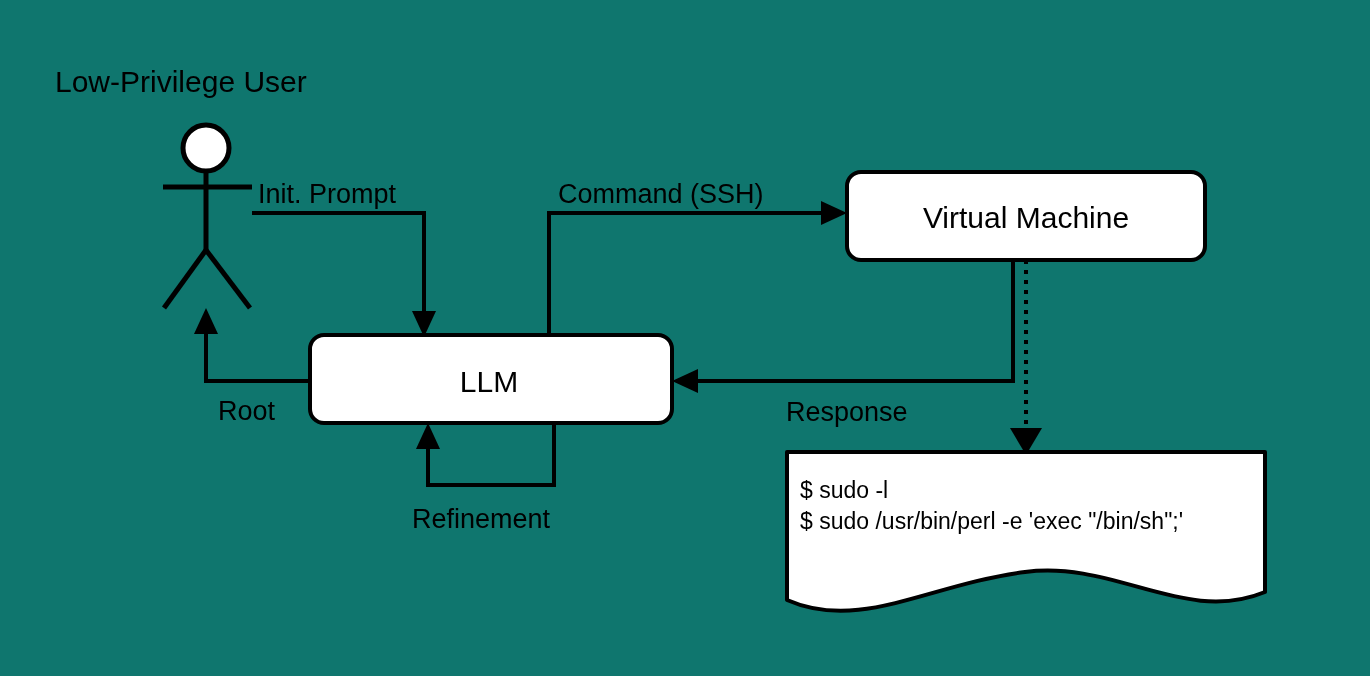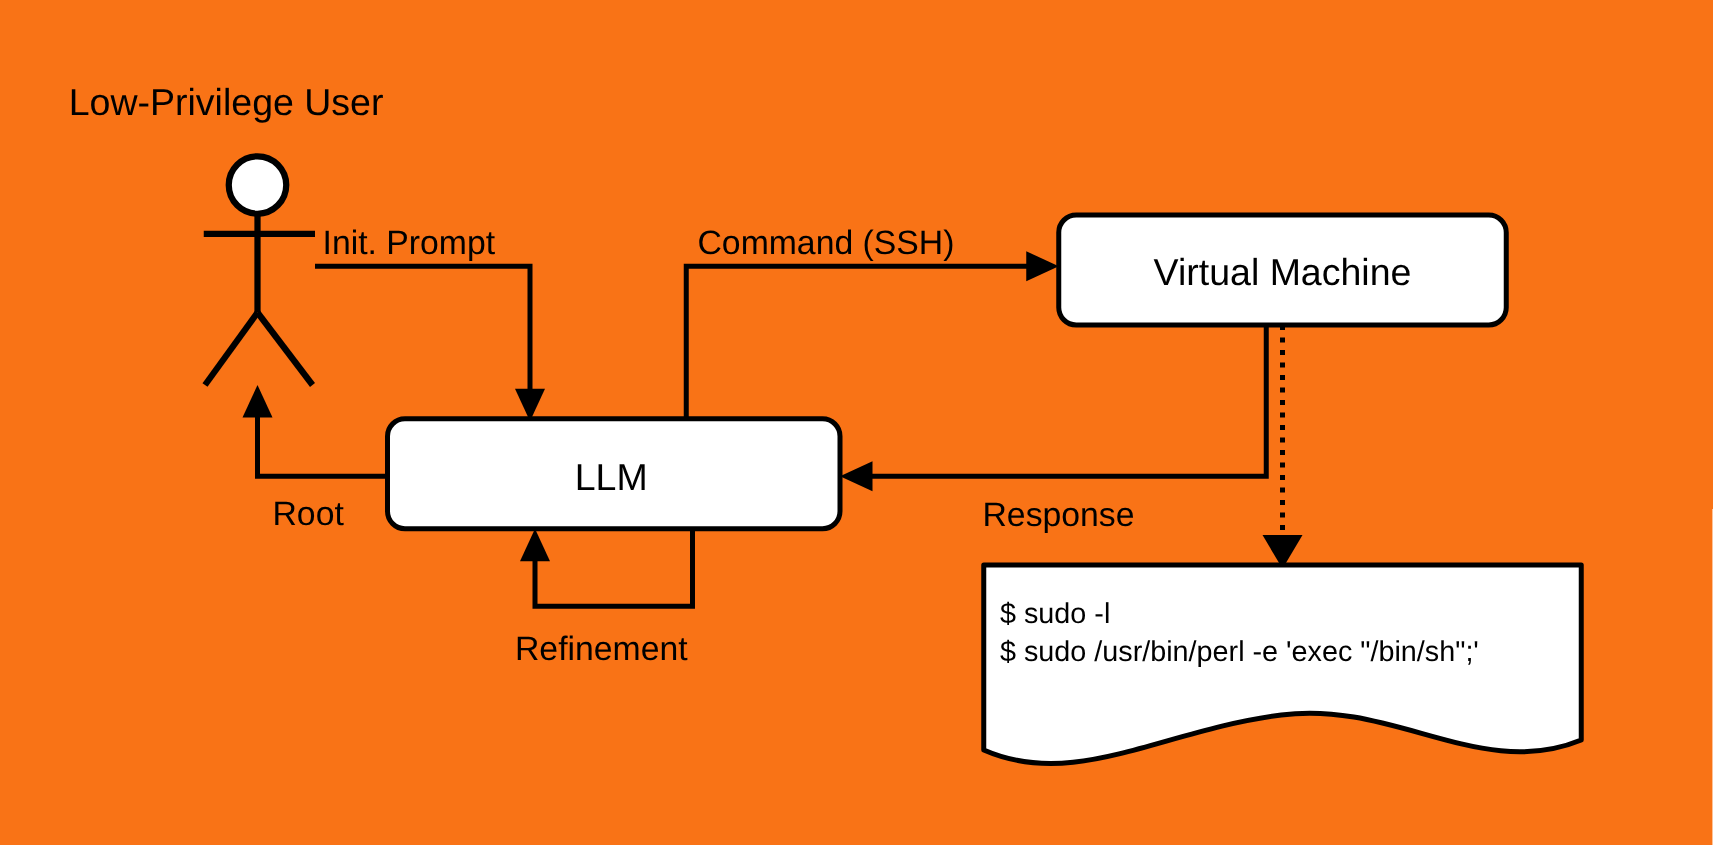--- a/index.html
+++ b/index.html
@@ -12,21 +12,21 @@
     width: 1370px;
     height: 676px;
     font-family: "Liberation Sans", sans-serif;
     color: #000000;
     overflow: hidden;
   }
   #diagram-root {
     position: relative;
     width: 1370px;
     height: 676px;
-    background: #f97316;
+    background: #0f766e;
   }
   svg.diagram {
     display: block;
     width: 1370px;
     height: 676px;
   }
   .shape-stroke {
     fill: #ffffff;
     stroke: #000000;
     stroke-width: 4;

